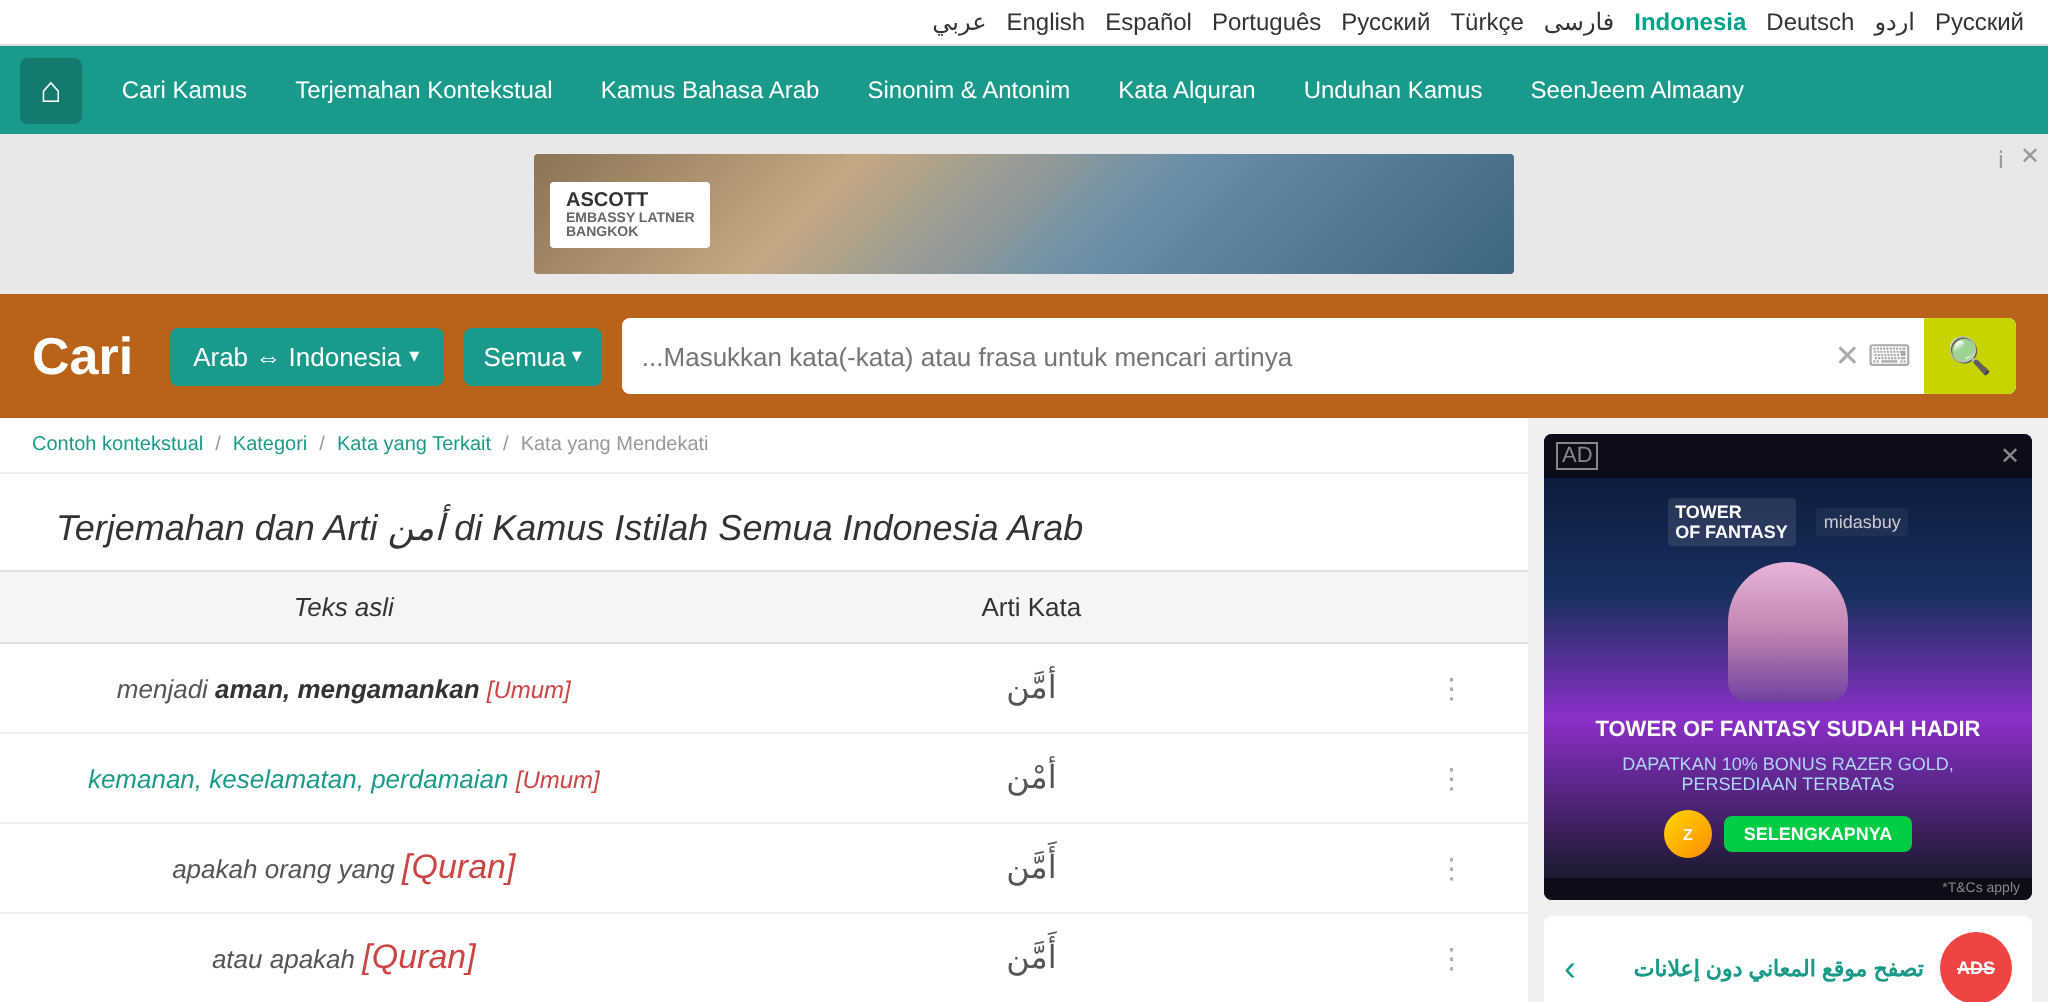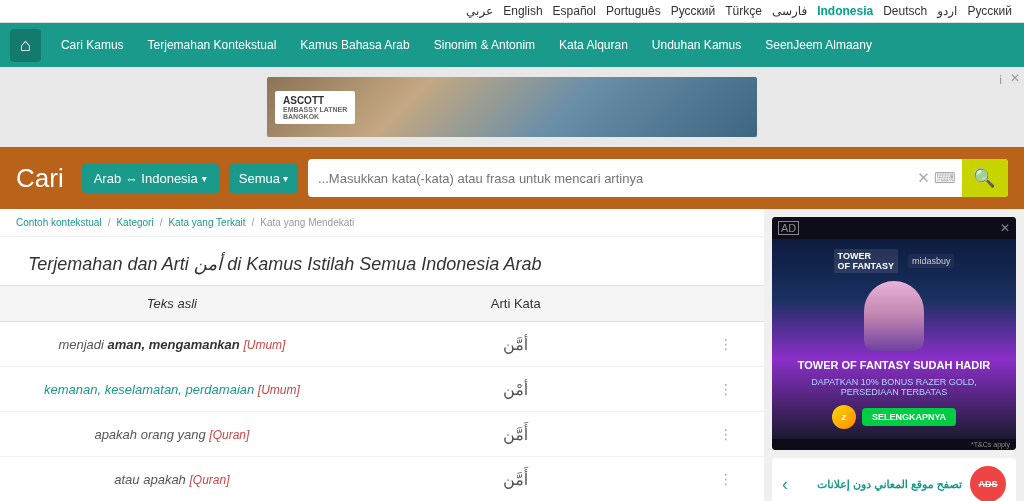--- a/index.html
+++ b/index.html
@@ -112,21 +112,21 @@
     #search-bar {
       background: #b8621a;
       padding: 12px 16px;
       display: flex;
       align-items: center;
       gap: 10px;
     }
     .search-title {
       color: #fff;
       font-size: 26px;
-      font-weight: normal;
+      font-weight: bold;
       margin-right: 8px;
     }
     .search-lang-btn {
       background: #1a9a8a;
       color: #fff;
       border: none;
       padding: 7px 12px;
       border-radius: 4px;
       cursor: pointer;
       font-size: 13px;
@@ -258,21 +258,21 @@
     .col-source { width: 45%; text-align: center; font-style: italic; }
     .col-translation { width: 45%; text-align: center; }
     .col-actions { width: 10%; text-align: center; }
 
     .tag-general {
       color: #c44;
       font-size: 12px;
     }
     .tag-quran {
       color: #c44;
-      font-size: 12px;
+      font-size: 17px;
     }
     .bold-text { font-weight: bold; color: #333; }
     .link-text { color: #1a9a8a; }
     .arabic-text {
       font-size: 16px;
       direction: rtl;
       font-family: 'Traditional Arabic', Arial, serif;
     }
     .dots-btn {
       background: none;

